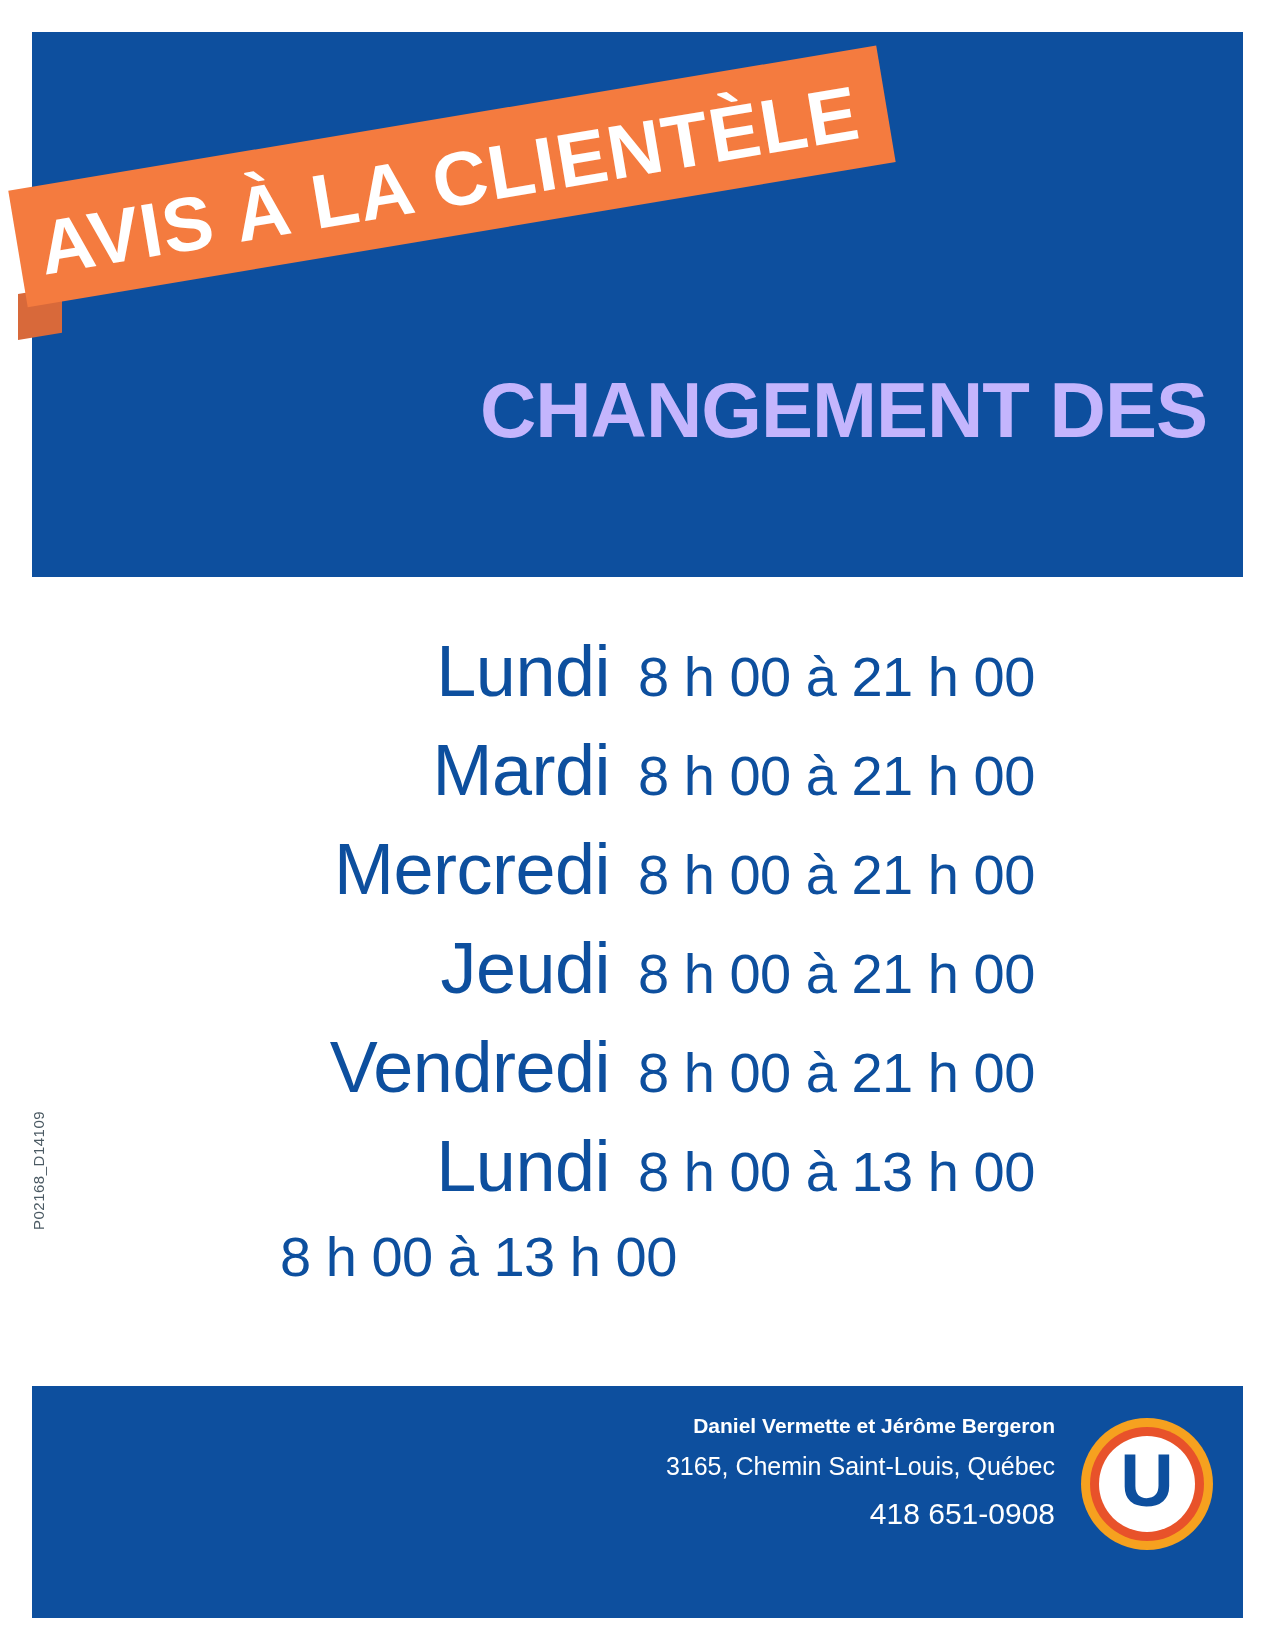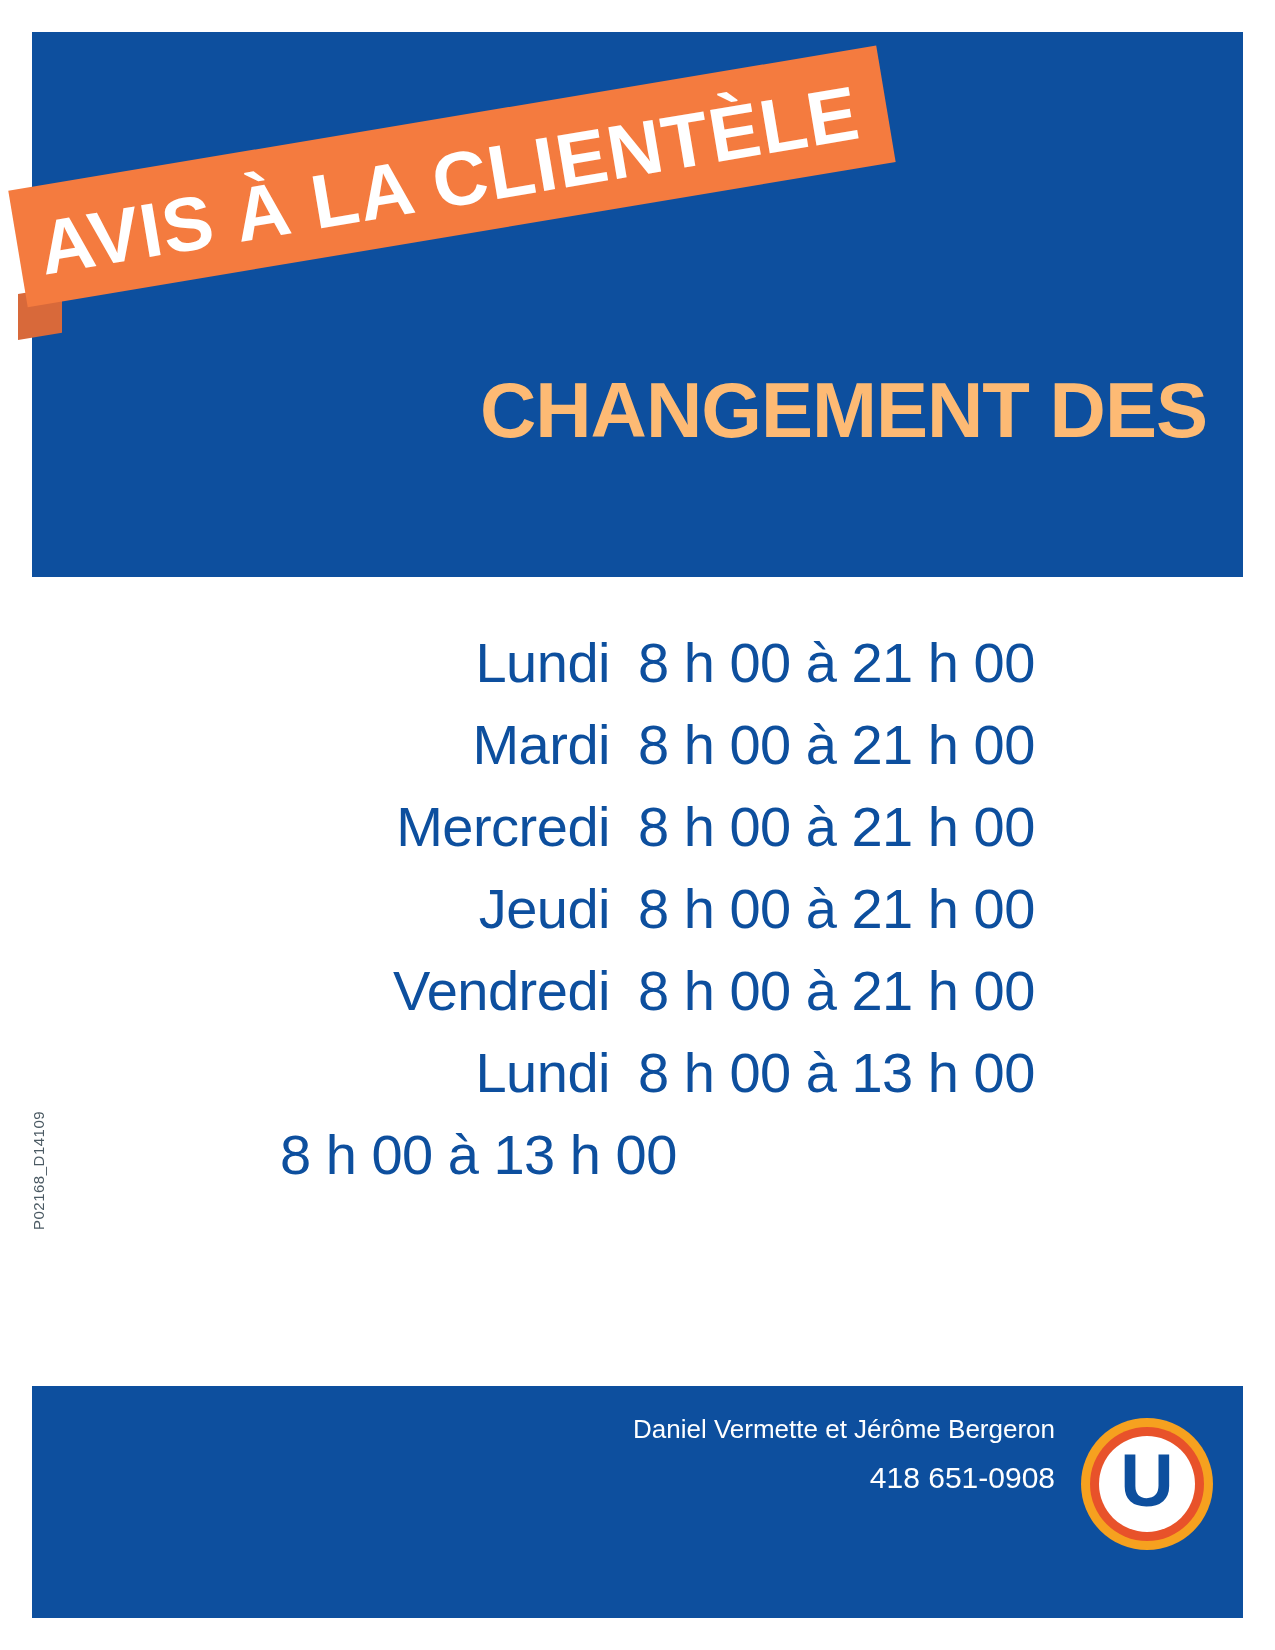--- a/index.html
+++ b/index.html
@@ -74,21 +74,21 @@
     font-stretch: condensed;
   }
 
   
   .headline {
     position: absolute;
     right: 36px;
     top: 340px;
     width: 1000px;
     text-align: right;
-    color: #fdba74;
+    color: #c4b5fd;
     font-size: 78px;
     line-height: 0.99;
     font-weight: bold;
     letter-spacing: -1px;
     font-family: "Liberation Sans", sans-serif;
   }
   .headline .l2 { display: block; }
 
   
   .hours {
@@ -101,21 +101,21 @@
     display: flex;
     align-items: baseline;
     justify-content: flex-start;
     margin-bottom: 17px;
     color: #0d4f9e;
   }
   .day {
     width: 330px;
     text-align: right;
     padding-right: 28px;
-    font-size: 56px;
+    font-size: 72px;
     font-weight: 500;
     font-family: "Liberation Sans", sans-serif;
     letter-spacing: -0.5px;
   }
   .time {
     font-size: 56px;
     font-weight: 400;
     font-family: "Liberation Sans", sans-serif;
     letter-spacing: -0.5px;
     white-space: nowrap;
@@ -146,22 +146,22 @@
   }
   .footer-text {
     position: absolute;
     right: 188px;
     top: 28px;
     text-align: right;
     color: #ffffff;
     font-family: "Liberation Sans", sans-serif;
   }
   .footer-name {
-    font-size: 26px;
-    font-weight: normal;
+    font-size: 21px;
+    font-weight: bold;
     letter-spacing: 0px;
     margin-bottom: 14px;
   }
   .footer-addr {
     font-size: 25px;
     font-weight: 400;
     margin-bottom: 4px;
   }
   .footer-phone {
     font-size: 30px;
@@ -254,20 +254,21 @@
   <div class="hours-row">
     <span class="time">8 h 00 à 13 h 00</span>
   </div>
 </div>
 
 <div class="side-code">P02168_D14109</div>
 
 <div class="footer-band">
   <div class="footer-text">
     <div class="footer-name">Daniel Vermette et Jérôme Bergeron</div>
+    <div class="footer-addr">3165, Chemin Saint-Louis, Québec</div>
     <div class="footer-phone">418 651-0908</div>
   </div>
   <div class="logo">
     <div class="ring-outer"></div>
     <div class="ring-mid"></div>
     <div class="ring-inner"></div>
     <div class="u-glyph">U</div>
   </div>
 </div>
 

